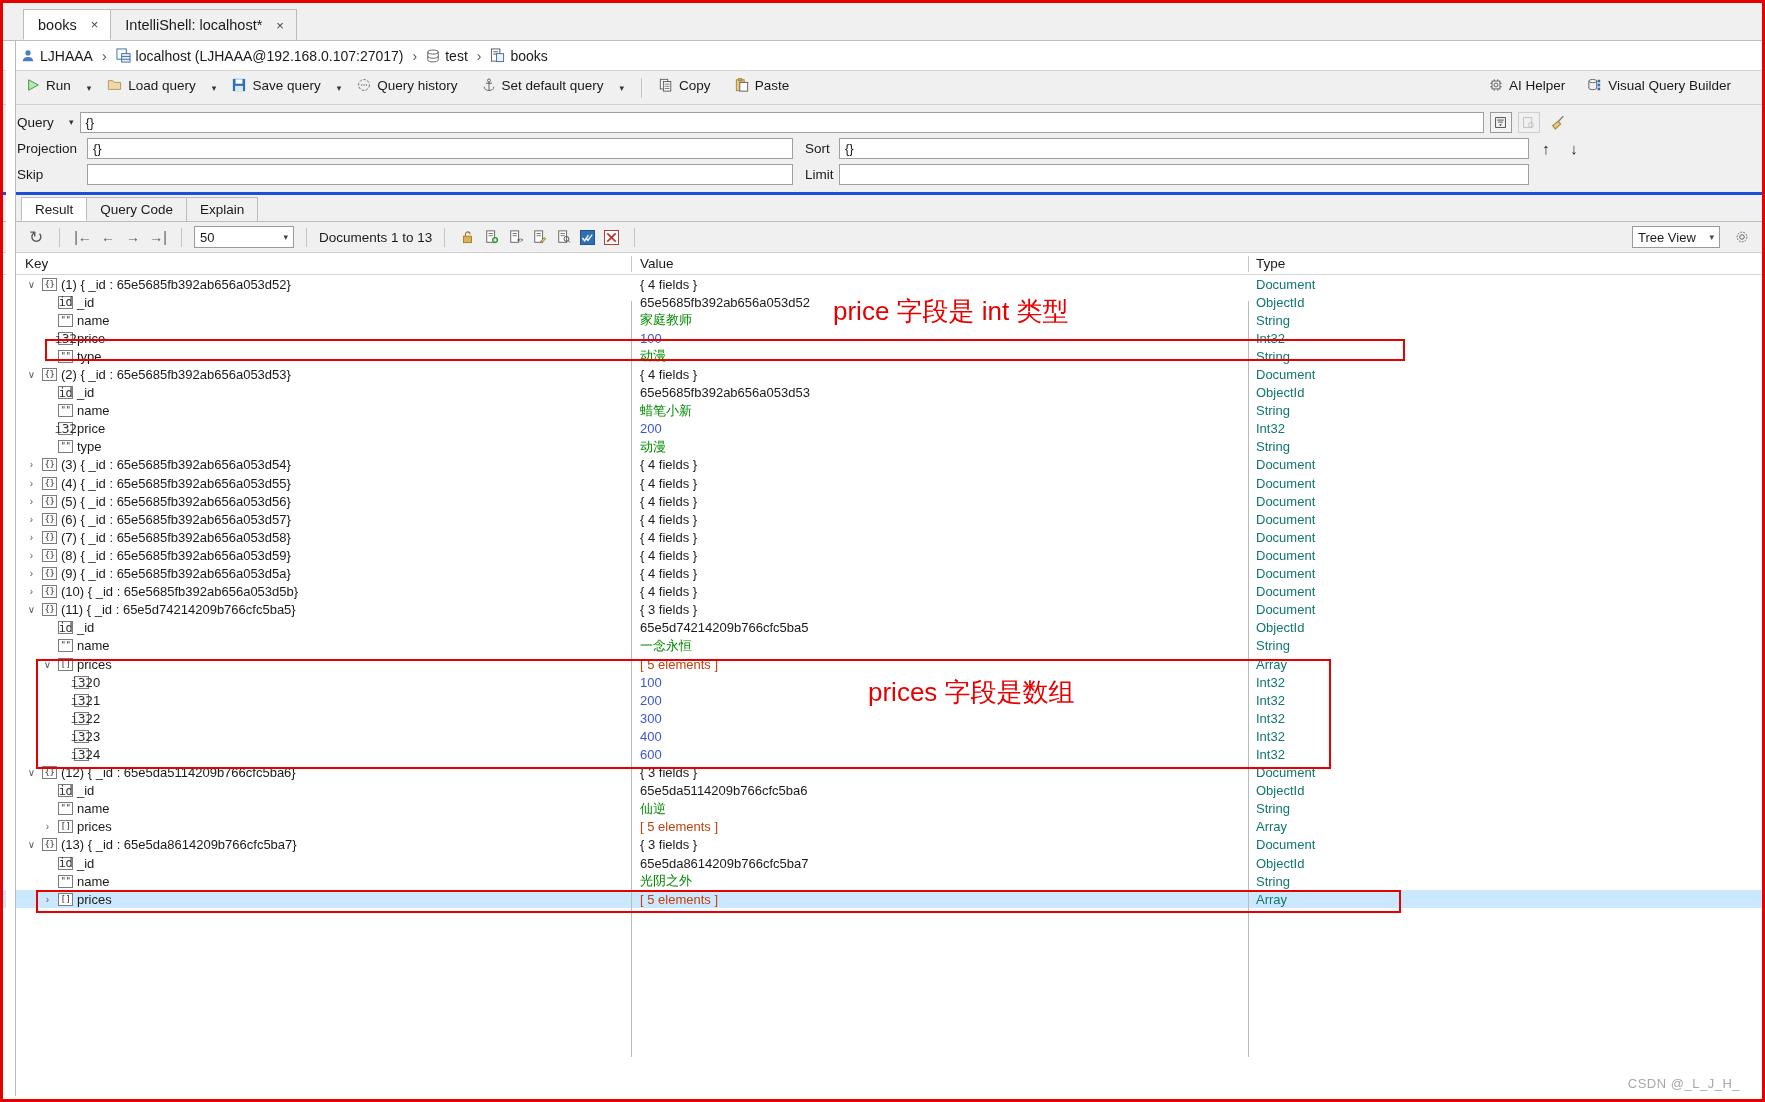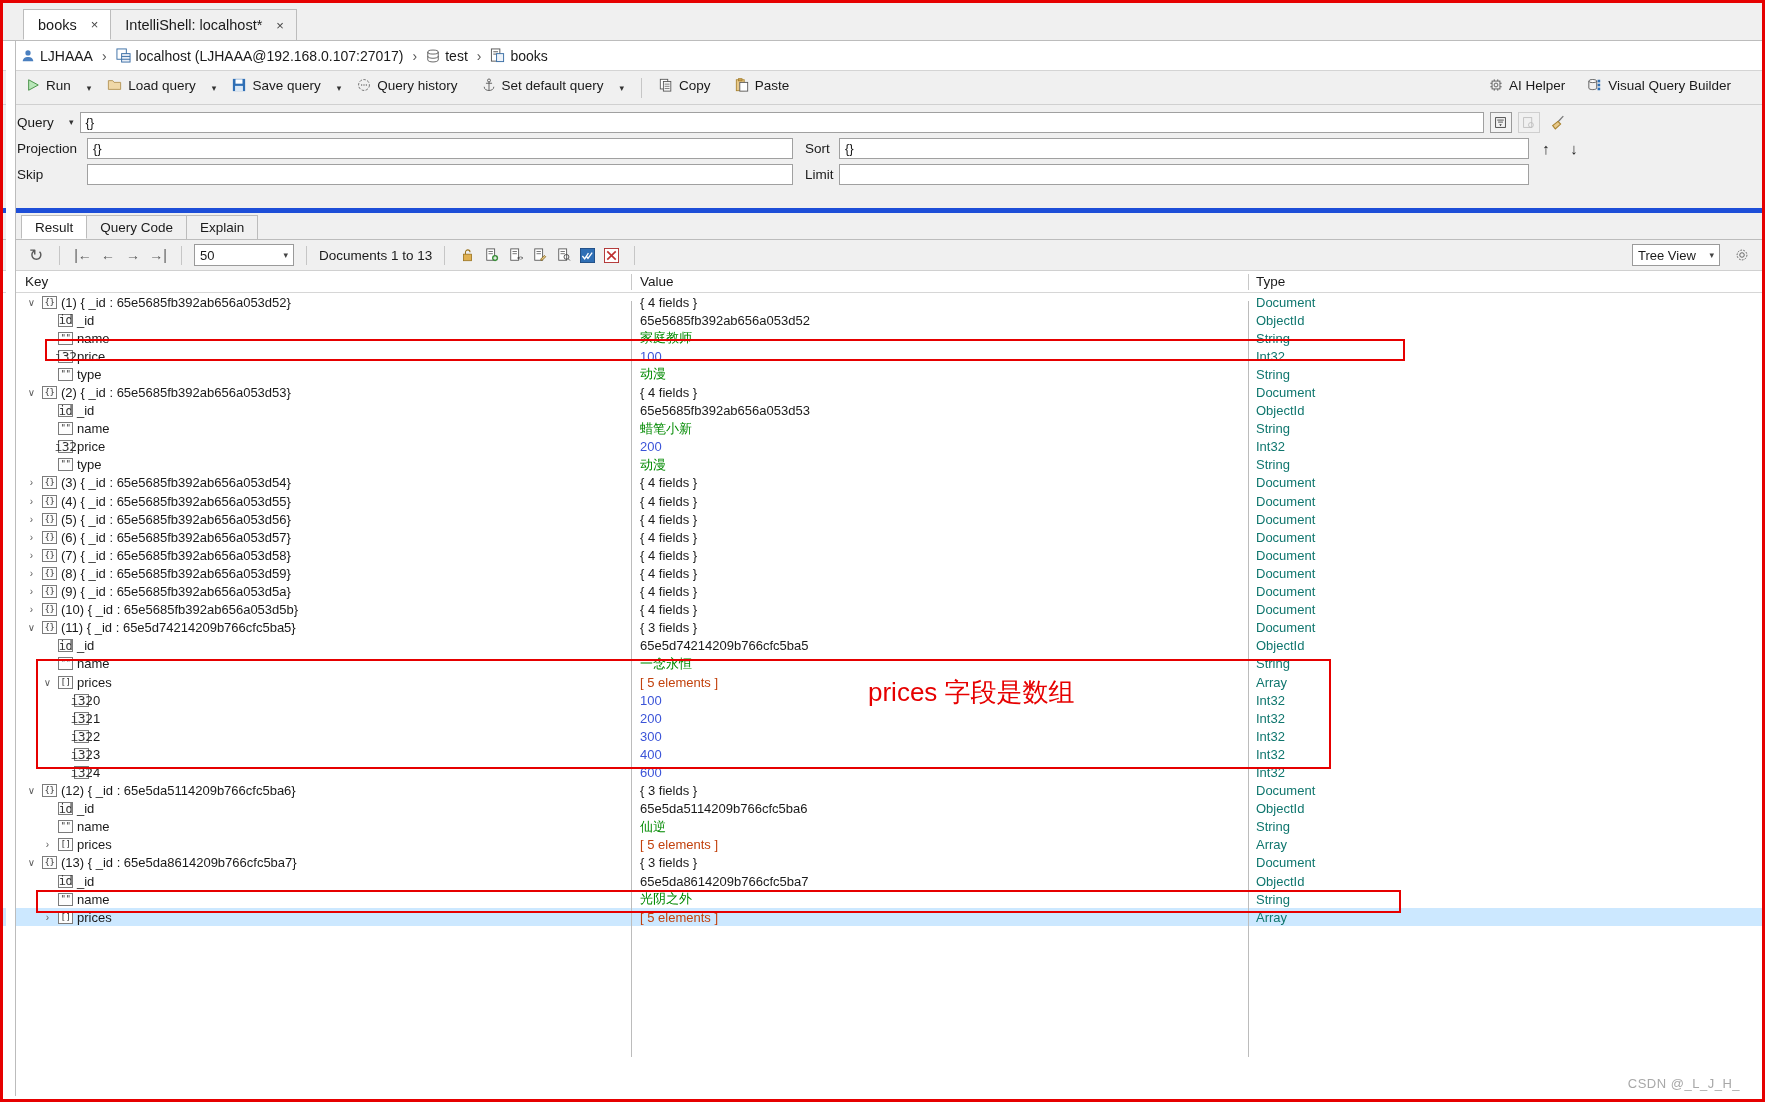--- a/index.html
+++ b/index.html
@@ -75,22 +75,22 @@
     padding: 3px 7px; height: 26px;
     white-space: nowrap;
   }
   .tb-arrow { font-size: 9px; color: #333; padding: 0 7px; }
   .tb-sep { width: 1px; height: 20px; background: #c6c6c6; margin: 0 8px; }
   .tb-spacer { flex: 1; }
 
   
   .params {
     background: #f0f0f0;
-    padding: 5px 0 20px 0;
-    border-bottom: 5px solid #1d4ed8;
+    padding: 5px 0 4px 0;
+    border-bottom: 3px solid #1d4ed8;
   }
   .prow {
     display: flex; align-items: center;
     height: 24px;
     margin-bottom: 2px;
     padding: 0 8px 0 14px;
     gap: 6px;
   }
   .plabel {
     font-size: 13.5px;
@@ -888,20 +888,21 @@
         <span class="ttype">Array</span>
       </div>
     </div>
 
   <div class="vline" style="left:628px; top:298px; height:756px;"></div>
   <div class="vline" style="left:1245px; top:298px; height:756px;"></div>
 
   <div class="leftstrip"></div>
 
   <div class="hlbox" style="left:42px; top:336px; width:1360px; height:22px;"></div>
+  <div class="anno" style="left:830px; top:291px;">price 字段是 int 类型</div>
 
   <div class="hlbox" style="left:33px; top:656px; width:1295px; height:110px;"></div>
   <div class="anno" style="left:865px; top:672px;">prices 字段是数组</div>
 
   <div class="hlbox" style="left:33px; top:887px; width:1365px; height:23px;"></div>
 
   <div class="watermark">CSDN @_L_J_H_</div>
 </div>
 
 </body></html>

